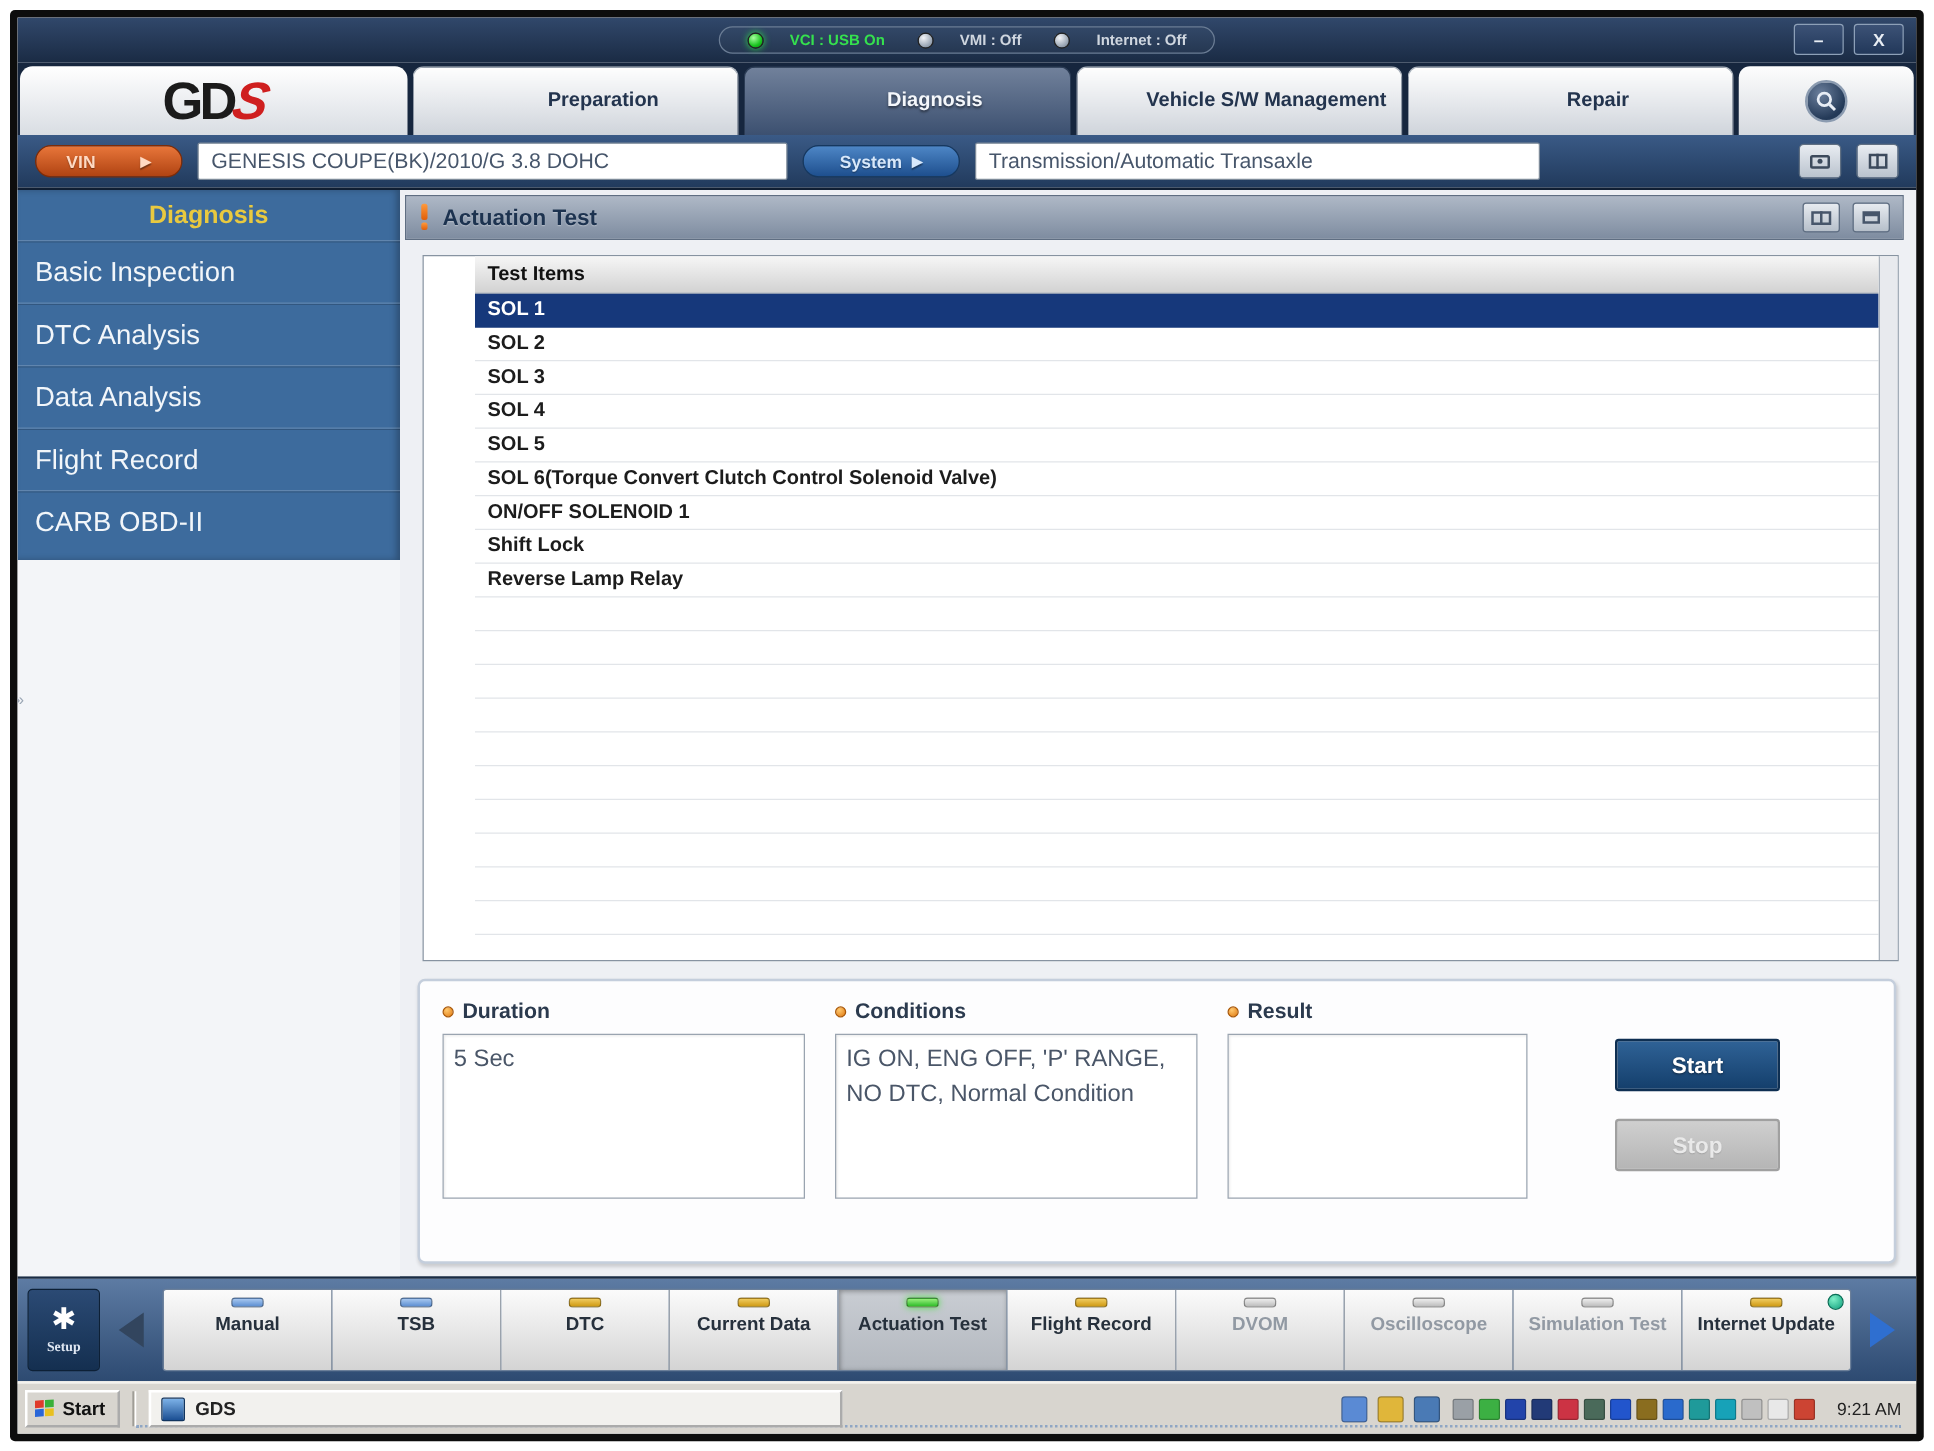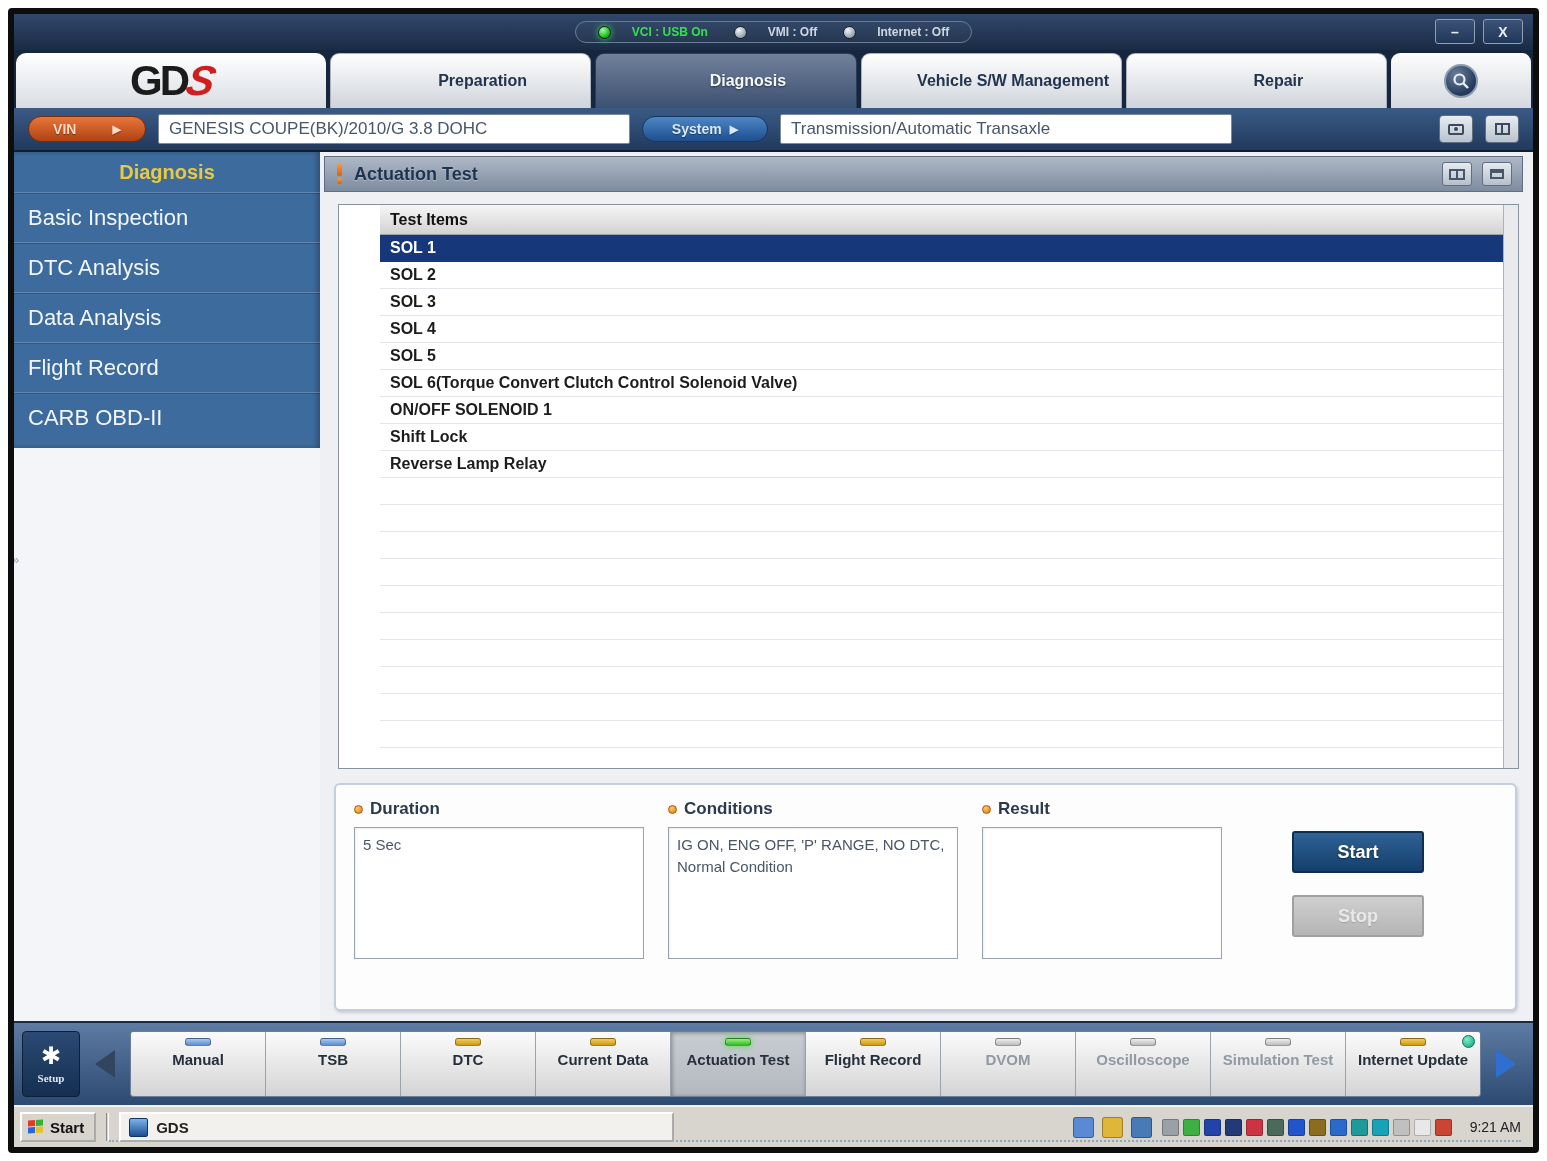--- a/index.html
+++ b/index.html
@@ -72,21 +72,21 @@
   .list-cols { flex:1; display:flex; flex-direction:column; overflow:hidden;padding-left:41px; }
   .list-header { height:30px; flex:none; background:linear-gradient(#f6f6f6,#d2d2d2); border-bottom:1px solid #9aa2ac; display:flex; align-items:center; padding-left:10px; font-size:16px; font-weight:bold; color:#111; }
   .row { height:27px; flex:none; display:flex; align-items:center; padding-left:10px; font-size:16px; font-weight:bold; color:#1c1c1c; border-bottom:1px solid #e2e5e9; cursor:pointer; }
   .row.selected { background:#16387b; color:#fff; border-bottom:1px solid #16387b; }
   .list-scroll { width:15px; flex:none; background:#e8eaee; border-left:1px solid #aab2bc; }
 
   .bottom-panel { flex:none; height:228px; margin:14px 6px 10px 10px; background:#fdfdfe; border:2px solid #c4cedc; border-radius:6px; box-shadow:1px 2px 3px rgba(0,0,0,.15); display:flex; padding:14px 18px; gap:24px; }
   .pgroup { display:flex; flex-direction:column; }
   .plabel { display:flex; align-items:center; gap:7px; font-size:17px; font-weight:bold; color:#2b3a4e; margin-bottom:8px; }
   .bullet { width:9px; height:9px; border-radius:50%; background:radial-gradient(circle at 35% 30%, #ffc86e, #e07a12); border:1px solid #a85708; }
-  .pbox { background:#fff; border:1px solid #9aa4b0; box-shadow:inset 1px 1px 2px rgba(0,0,0,.08); padding:6px 8px; font-size:15px; color:#4a5668; line-height:1.45; }
+  .pbox { background:#fff; border:1px solid #9aa4b0; box-shadow:inset 1px 1px 2px rgba(0,0,0,.08); padding:6px 8px; font-size:19px; color:#4a5668; line-height:1.45; }
   .pbox.duration { width:290px; height:132px; }
   .pbox.conditions { width:290px; height:132px; }
   .pbox.result { width:240px; height:132px; }
   .btncol { display:flex; flex-direction:column; gap:22px; margin-left:46px; margin-top:32px; }
   .btn { width:132px; height:42px; border-radius:3px; font-size:18px; font-weight:bold; display:flex; align-items:center; justify-content:center; }
   .btn.start { background:linear-gradient(#2f6296,#143f6c); border:2px solid #0e2f52; color:#fff; text-shadow:0 1px 2px rgba(0,0,0,.5); cursor:pointer; }
   .btn.stop  { background:linear-gradient(#cfcfcf,#b5b5b5); border:2px solid #a0a0a0; color:#e9e9e9; text-shadow:0 1px 1px rgba(0,0,0,.15); cursor:default; }
 
   
   .toolbar { height:84px; flex:none; background:linear-gradient(#5d7ba3,#2d4a71); display:flex; align-items:center; padding:0 8px; gap:6px; border-top:2px solid #1a2c44; }

